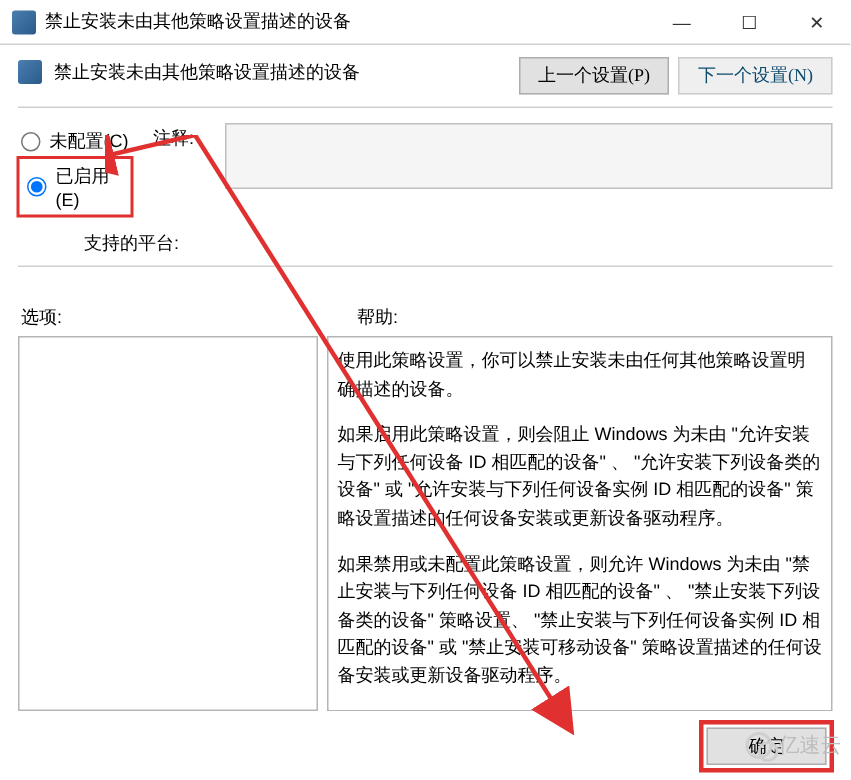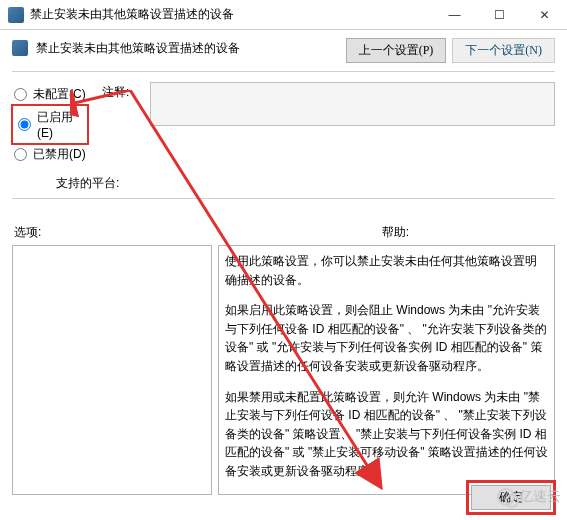--- a/index.html
+++ b/index.html
@@ -39,21 +39,21 @@
   .radio-row{ display:flex; align-items:center; gap:6px; margin:4px 0 4px 2px; font-size:12px;}
   .radio-row input{ margin:0;}
   .radio-row.sel{ outline:2px solid #e03030; outline-offset:1px; padding:2px 4px; width:72px;}
   .comment-row{ display:flex; gap:8px; margin-left:60px;}
   .comment-label{ width:40px; padding-top:2px;}
   .comment-box{ flex:1; height:44px; border:1px solid #c0c0c0; background:#f5f5f5;}
   .platform-row{ display:flex; gap:12px; margin:8px 0 4px 44px; }
   .platform-label{ width:68px;}
   .cols-header{ display:flex; margin-top:25px; padding:0 2px;}
   .cols-header .col-l{ width:200px; padding-left:0;}
-  .cols-header .col-r{ flex:1; padding-left:24px;text-align:center;}
+  .cols-header .col-r{ flex:1; padding-left:24px;}
   .cols{ display:flex; gap:6px; margin-top:4px; height:250px;}
   .panel{ border:1px solid #b5b5b5; background:#fff; overflow:auto; padding:6px; font-size:12px; line-height:1.55;}
   .panel.left{ width:200px;}
   .panel.right{ flex:1;}
   .panel.right p{ margin:0 0 12px 0;}
   .footer{ position:absolute; bottom:10px; right:16px; display:flex; gap:10px; align-items:center;}
   .btn.ok{ outline:3px solid #e03030; outline-offset:2px;}
   .arrow{ position:absolute; pointer-events:none;}
   .watermark{
     position:absolute; right:6px; bottom:14px; font-size:14px; color:#bdbdbd;
@@ -97,24 +97,20 @@
   <div style="display:flex; align-items:flex-start;justify-content:flex-end;">
     <div style="width:90px;">
       <label class="radio-row">
         <input type="radio" name="cfg" style="">
         <span>未配置(C)</span>
       </label>
       <label class="radio-row sel">
         <input type="radio" name="cfg" checked="" style="">
         <span>已启用(E)</span>
       </label>
-      <label class="radio-row">
-        <input type="radio" name="cfg" style="">
-        <span>已禁用(D)</span>
-      </label>
     </div>
     <div style="flex:1;">
       <div class="comment-row" style="margin-left:0;">
         <div class="comment-label">注释:</div>
         <div class="comment-box"></div>
       </div>
     </div>
   </div>
 
   <div class="platform-row">

